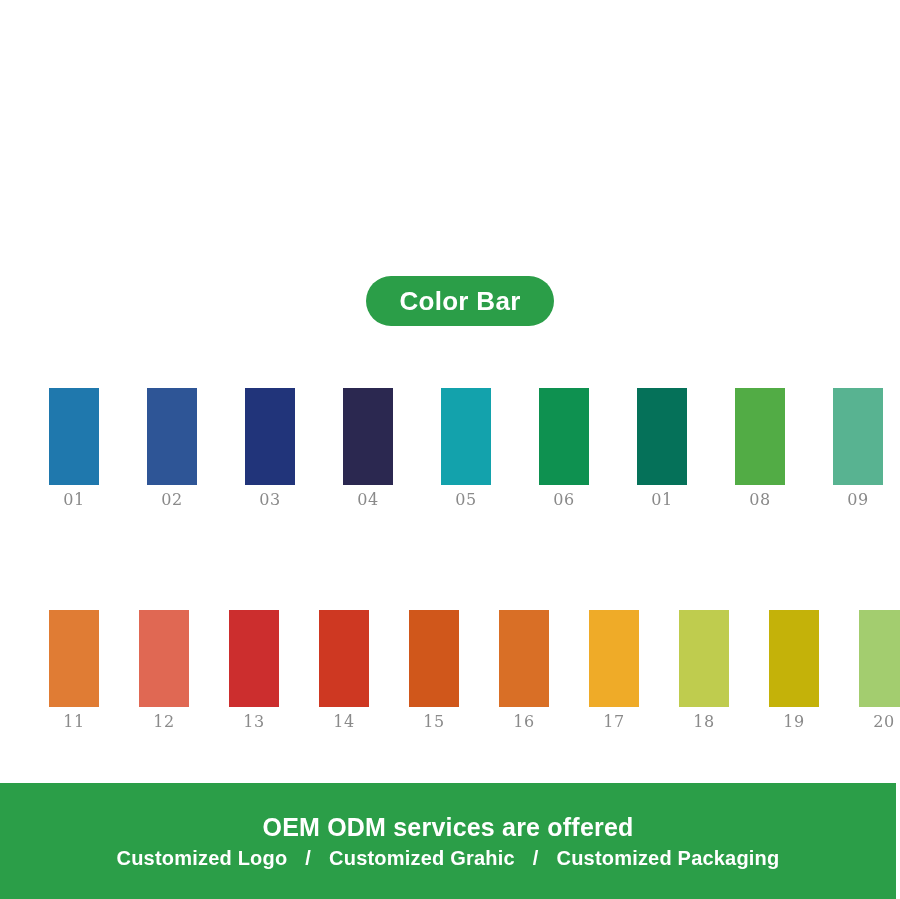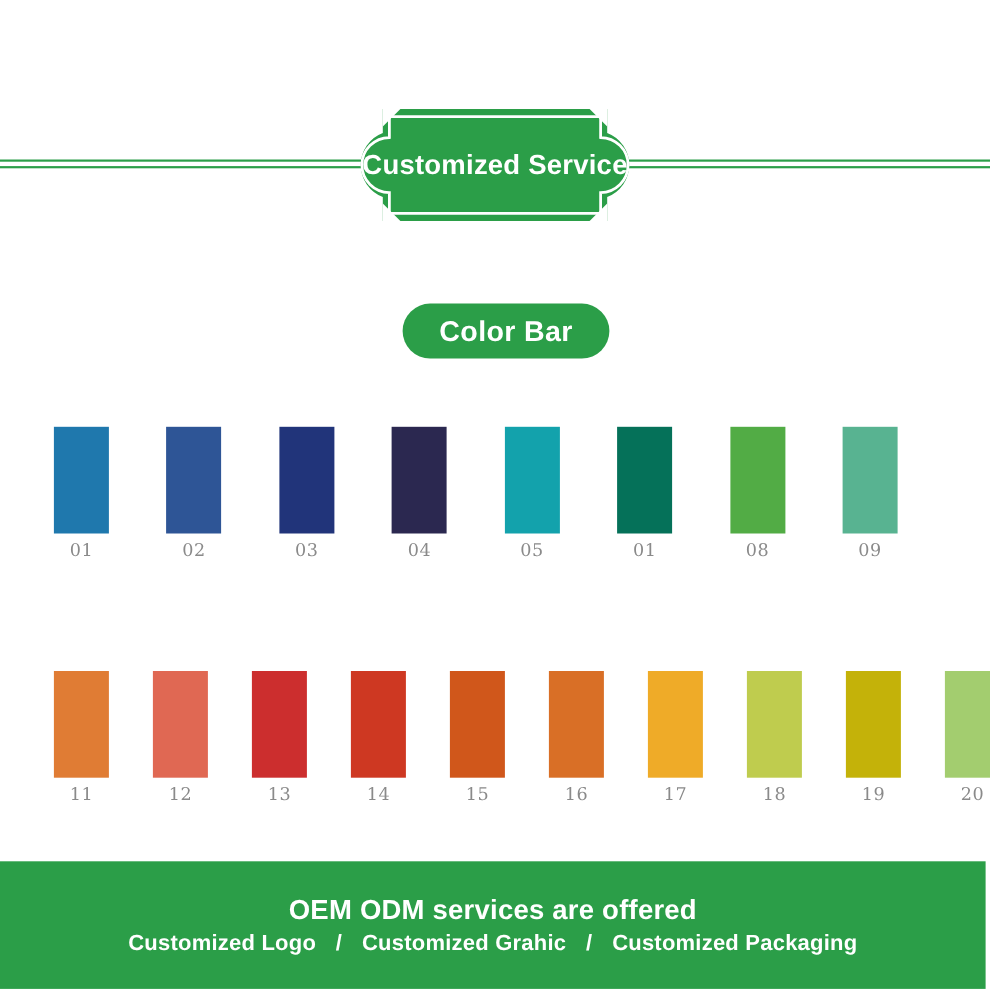--- a/index.html
+++ b/index.html
@@ -88,21 +88,21 @@
   
   .swatch-grid {
     position: absolute;
     left: 49px;
     top: 388px;
     width: 803px;
   }
   .swatch-row {
     display: flex;
     justify-content: space-between;
-    width: 767px;
+    width: 834px;
     gap: 40px;
   }
   .swatch-row.row-2 { margin-top: 101px; }
 
   .swatch-cell {
     width: 50px;
     display: flex;
     flex-direction: column;
     align-items: center;
   }
@@ -154,60 +154,20 @@
     font-size: 20px;
     font-weight: bold;
     color: #ffffff;
   }
 </style>
 </head>
 <body>
 
 <div class="page">
 
-  <div class="header-ribbon">
-    <div class="rule rule-top"></div>
-    <div class="rule rule-bottom"></div>
-
-    <div class="plaque-wrap">
-      <svg width="264" height="110" viewBox="0 0 264 110">
-
-        <path d="M 30 4
-                 L 234 4
-                 L 234 26
-                 A 31 31 0 0 1 234 84
-                 L 234 106
-                 L 30 106
-                 L 30 84
-                 A 31 31 0 0 1 30 26
-                 Z" fill="#2b9e48" stroke="none"></path>
-
-        <path d="M 36 11
-                 L 228 11
-                 L 228 30
-                 A 24.5 24.5 0 0 1 228 80
-                 L 228 99
-                 L 36 99
-                 L 36 80
-                 A 24.5 24.5 0 0 1 36 30
-                 Z" fill="none" stroke="#ffffff" stroke-width="2.5"></path>
-
-        <path d="M 30 4 L 46 4 L 30 20 Z" fill="#ffffff"></path>
-        <path d="M 234 4 L 218 4 L 234 20 Z" fill="#ffffff"></path>
-        <path d="M 30 106 L 46 106 L 30 90 Z" fill="#ffffff"></path>
-        <path d="M 234 106 L 218 106 L 234 90 Z" fill="#ffffff"></path>
-
-        <path d="M 30 4 L 46 4 L 234 4 L 234 20 L 234 26
-                 A 31 31 0 0 1 234 84
-                 L 234 90 L 234 106 L 218 106 L 46 106 L 30 106 L 30 90 L 30 84
-                 A 31 31 0 0 1 30 26 Z" fill="none" stroke="#2b9e48" stroke-width="0"></path>
-      </svg>
-      <div class="plaque-label">Customized Service</div>
-    </div>
-  </div>
 
   <div class="pill">
     <span>Color Bar</span>
   </div>
 
   <div class="swatch-grid">
     <div class="swatch-row row-1">
         <div class="swatch-cell">
           <div class="swatch-chip" style="background: rgb(31, 120, 173);"></div>
           <div class="swatch-label">01</div>
@@ -220,20 +180,24 @@
           <div class="swatch-chip" style="background: rgb(33, 52, 122);"></div>
           <div class="swatch-label">03</div>
         </div>
         <div class="swatch-cell">
           <div class="swatch-chip" style="background: rgb(43, 40, 80);"></div>
           <div class="swatch-label">04</div>
         </div>
         <div class="swatch-cell">
           <div class="swatch-chip" style="background: rgb(19, 162, 172);"></div>
           <div class="swatch-label">05</div>
+        </div>
+        <div class="swatch-cell">
+          <div class="swatch-chip" style="background: rgb(14, 145, 80);"></div>
+          <div class="swatch-label">06</div>
         </div>
         <div class="swatch-cell">
           <div class="swatch-chip" style="background: rgb(5, 113, 89);"></div>
           <div class="swatch-label">01</div>
         </div>
         <div class="swatch-cell">
           <div class="swatch-chip" style="background: rgb(82, 172, 69);"></div>
           <div class="swatch-label">08</div>
         </div>
         <div class="swatch-cell">

